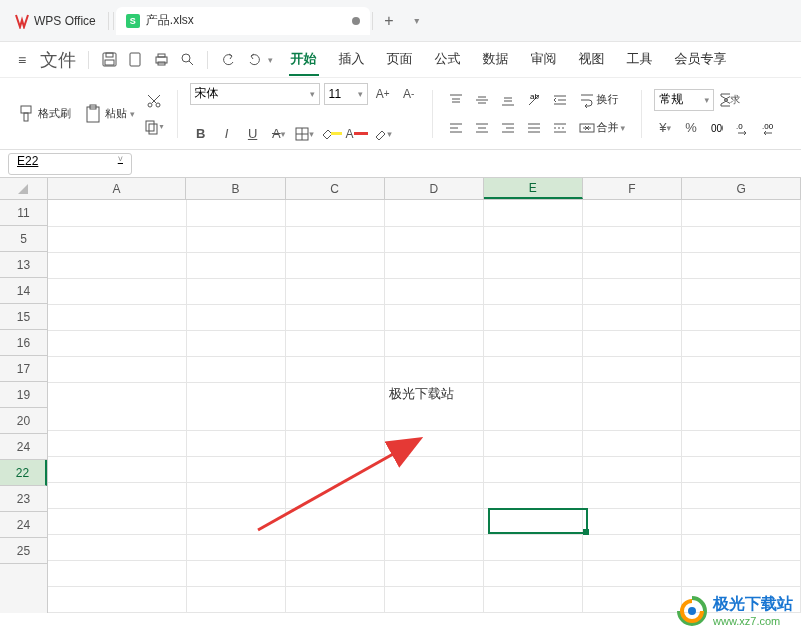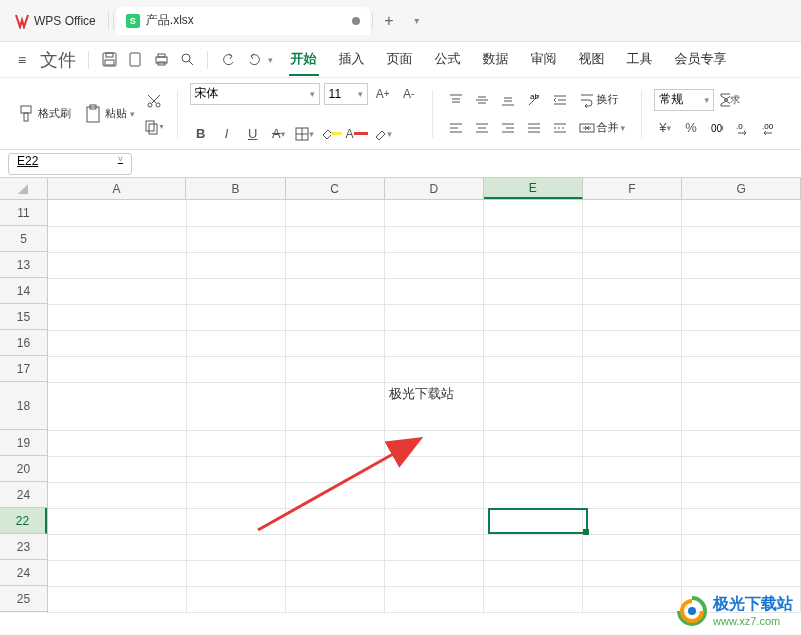--- a/index.html
+++ b/index.html
@@ -397,21 +397,20 @@
   </div>
   <div class="grid-body">
     <div class="row-headers">
       <div class="row-h">11</div>
       <div class="row-h">5</div>
       <div class="row-h">13</div>
       <div class="row-h">14</div>
       <div class="row-h">15</div>
       <div class="row-h">16</div>
       <div class="row-h">17</div>
-      <div class="row-h tall">18</div>
       <div class="row-h">19</div>
       <div class="row-h">20</div>
       <div class="row-h">24</div>
       <div class="row-h sel">22</div>
       <div class="row-h">23</div>
       <div class="row-h">24</div>
       <div class="row-h">25</div>
     </div>
     <div class="cells">
       <table>

